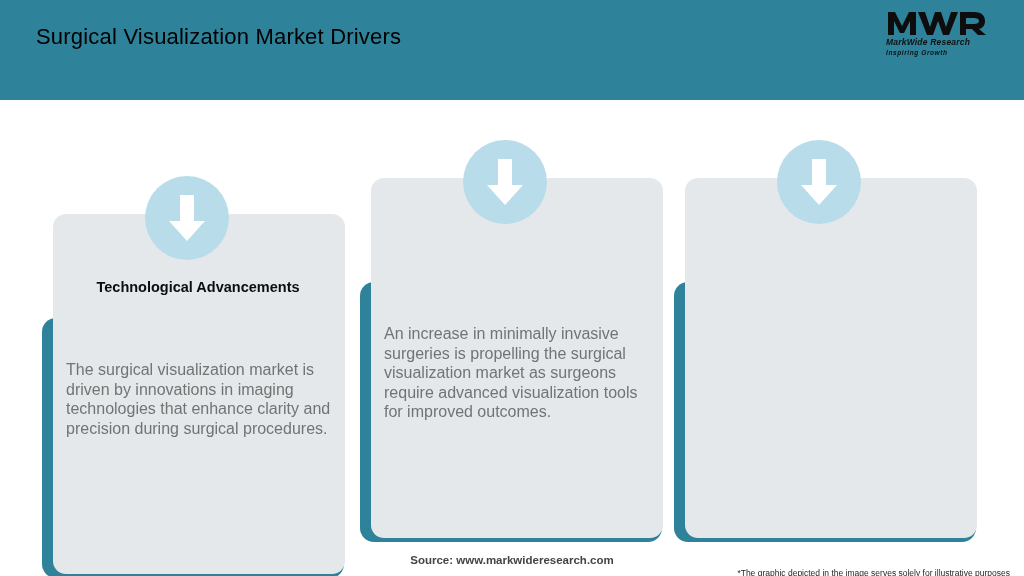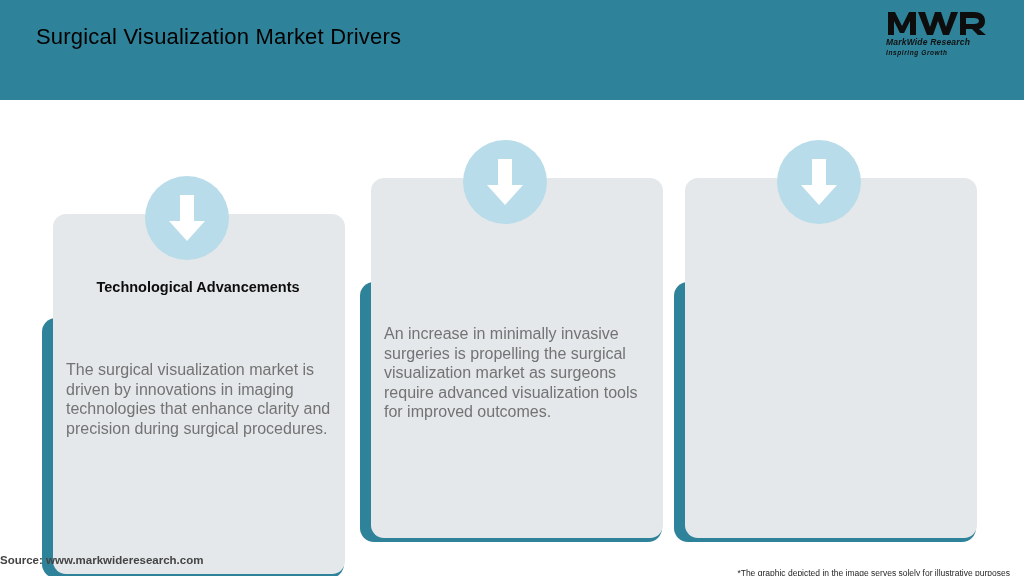--- a/index.html
+++ b/index.html
@@ -143,20 +143,21 @@
     line-height: 19.5px;
     text-align: left;
   }
 
   
   .footer-source {
     position: absolute;
     left: 0;
     top: 554px;
     width: 1024px;
+    text-align: center;
     font-size: 11.5px;
     font-weight: bold;
     color: #444444;
   }
   .footer-disclaimer {
     position: absolute;
     right: 14px;
     top: 568px;
     font-size: 8.5px;
     color: #1f1f1f;

